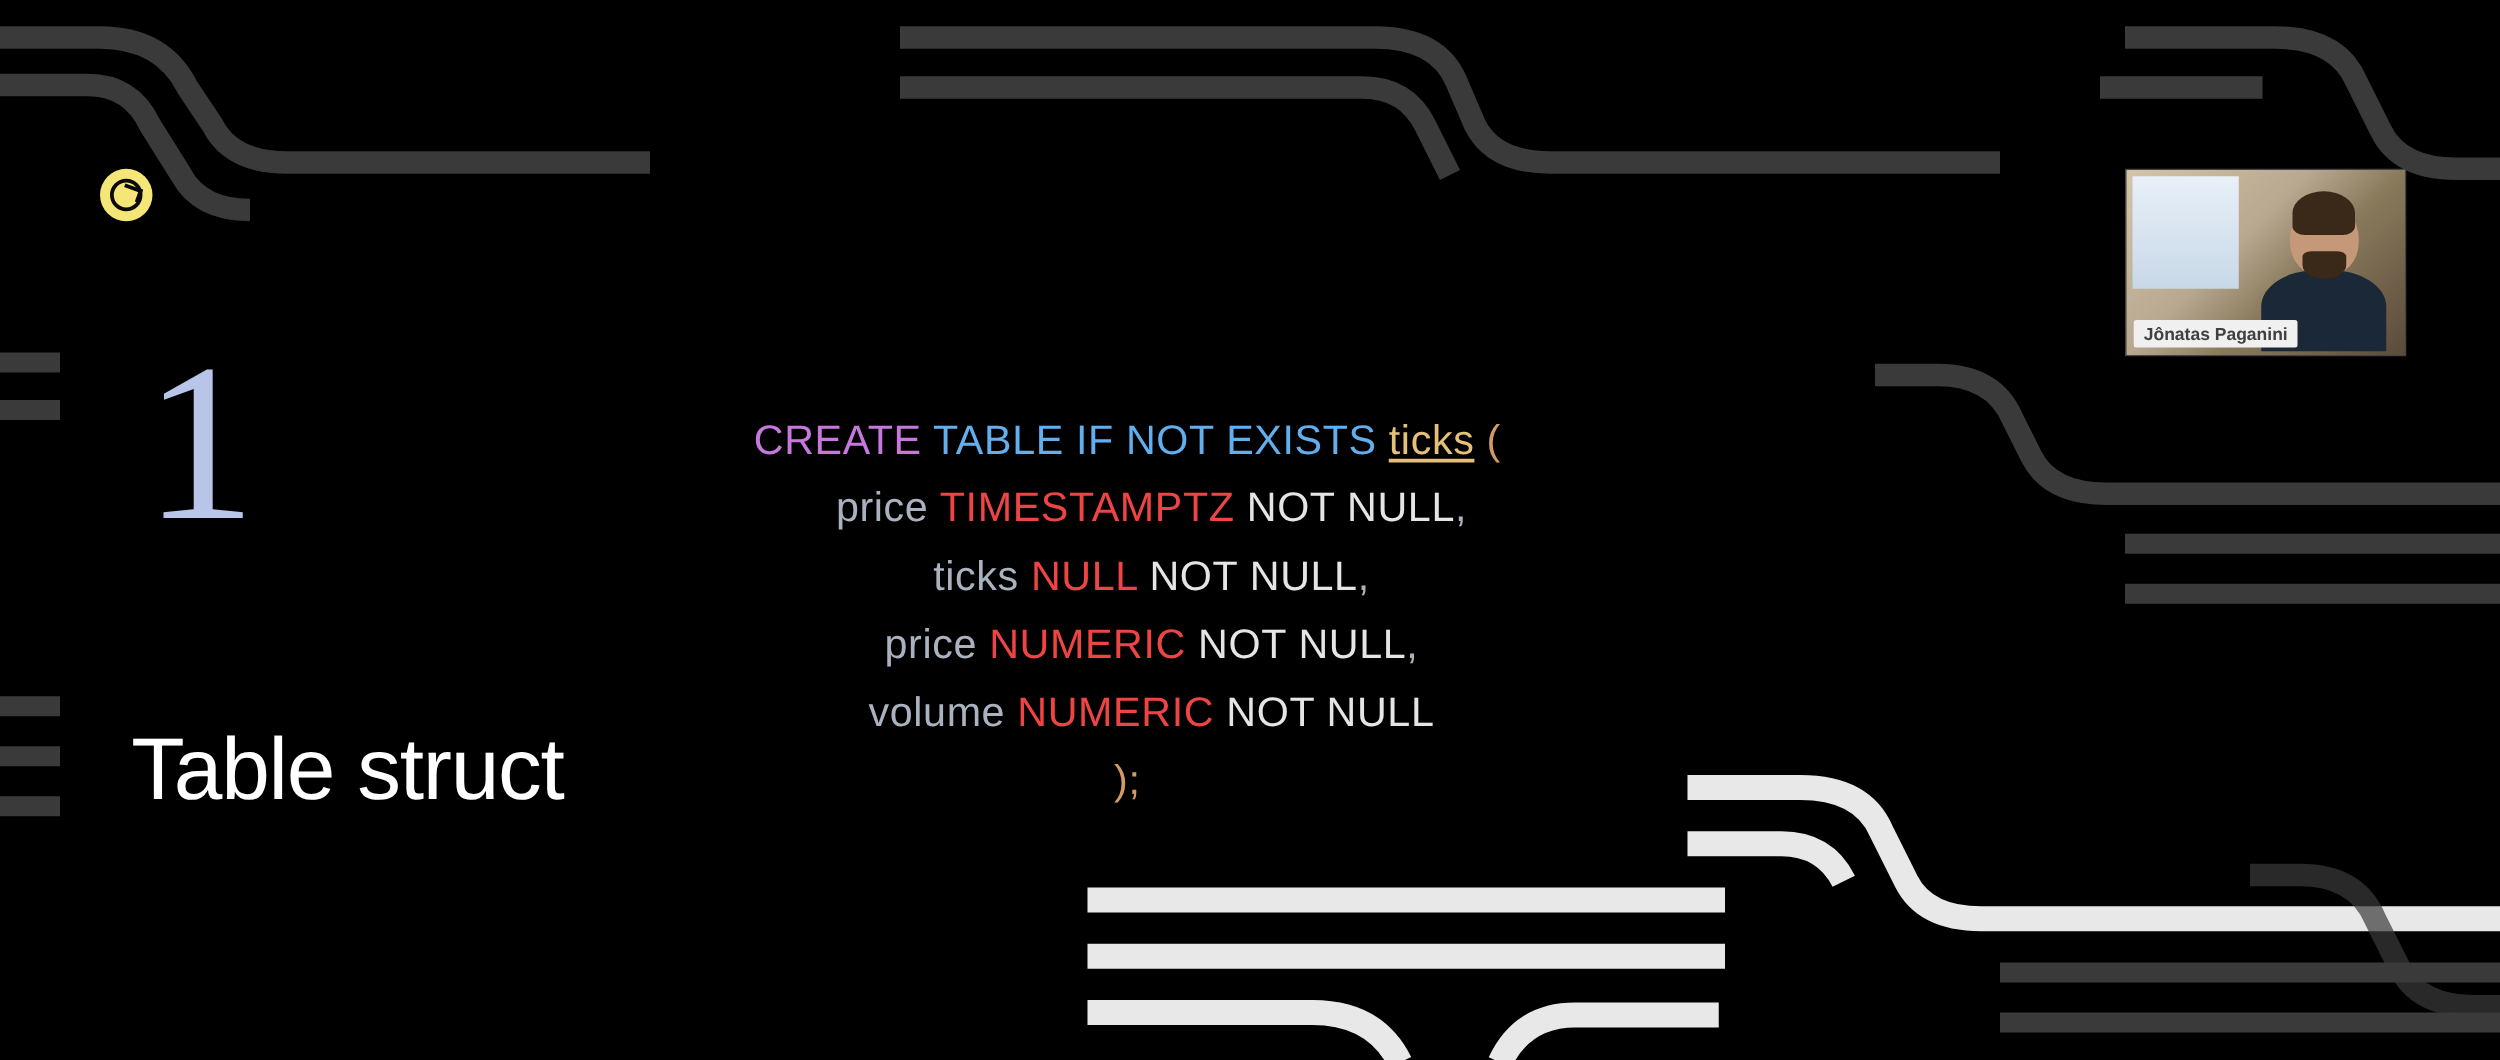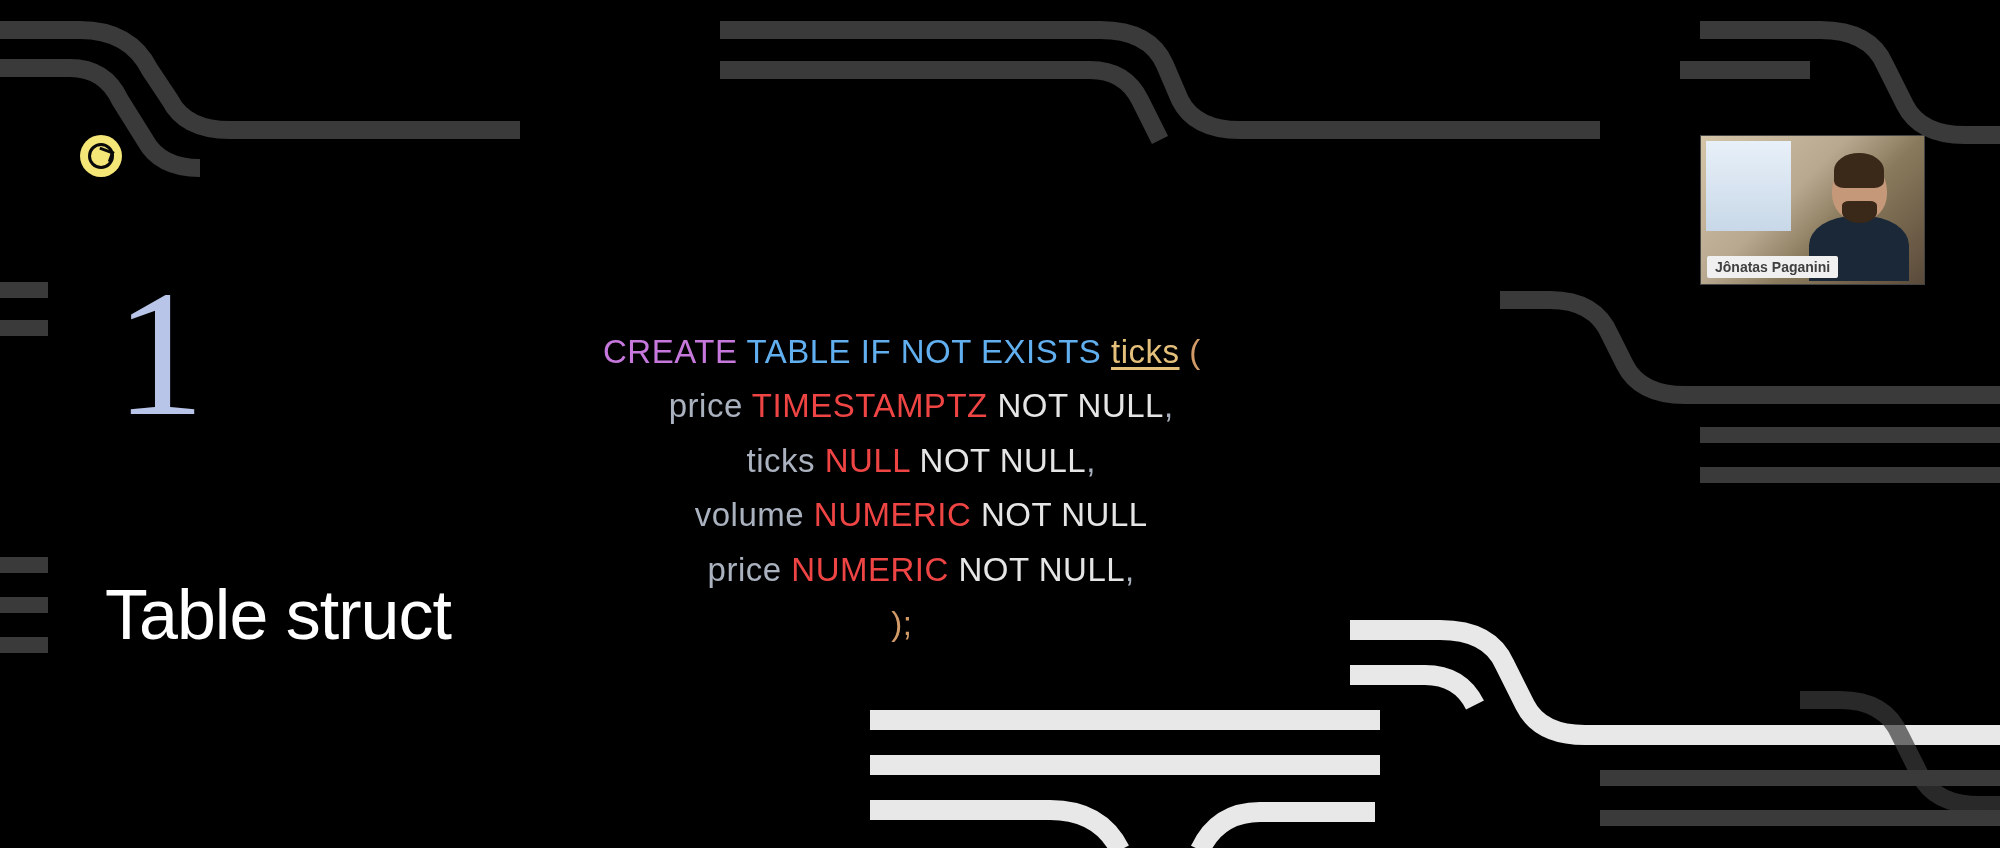--- a/index.html
+++ b/index.html
@@ -201,22 +201,22 @@
 </div>
 
 <div class="slide-number">1</div>
 
 <div class="slide-title">Table struct</div>
 
 <div class="code-block">
   <div class="code-line"><span class="tk-keyword1">CREATE</span> <span class="tk-keyword2">TABLE IF NOT EXISTS</span> <span class="tk-table">ticks</span><span class="tk-paren"> (</span></div>
   <div class="code-line">    <span class="tk-col">price</span> <span class="tk-type">TIMESTAMPTZ</span> <span class="tk-constraint">NOT NULL</span><span class="tk-punct">,</span></div>
   <div class="code-line">    <span class="tk-col">ticks</span> <span class="tk-type">NULL</span> <span class="tk-constraint">NOT NULL</span><span class="tk-punct">,</span></div>
+  <div class="code-line">    <span class="tk-col">price</span> <span class="tk-type">NUMERIC</span> <span class="tk-constraint">NOT NULL</span><span class="tk-punct">,</span></div>
   <div class="code-line">    <span class="tk-col">volume</span> <span class="tk-type">NUMERIC</span> <span class="tk-constraint">NOT NULL</span></div>
-  <div class="code-line">    <span class="tk-col">price</span> <span class="tk-type">NUMERIC</span> <span class="tk-constraint">NOT NULL</span><span class="tk-punct">,</span></div>
   <div class="code-line"><span class="tk-paren">);</span></div>
 </div>
 
 <div class="webcam">
   <div class="webcam-window"></div>
   <div class="webcam-person">
     <div class="webcam-head">
       <div class="webcam-hair"></div>
       <div class="webcam-beard"></div>
     </div>

